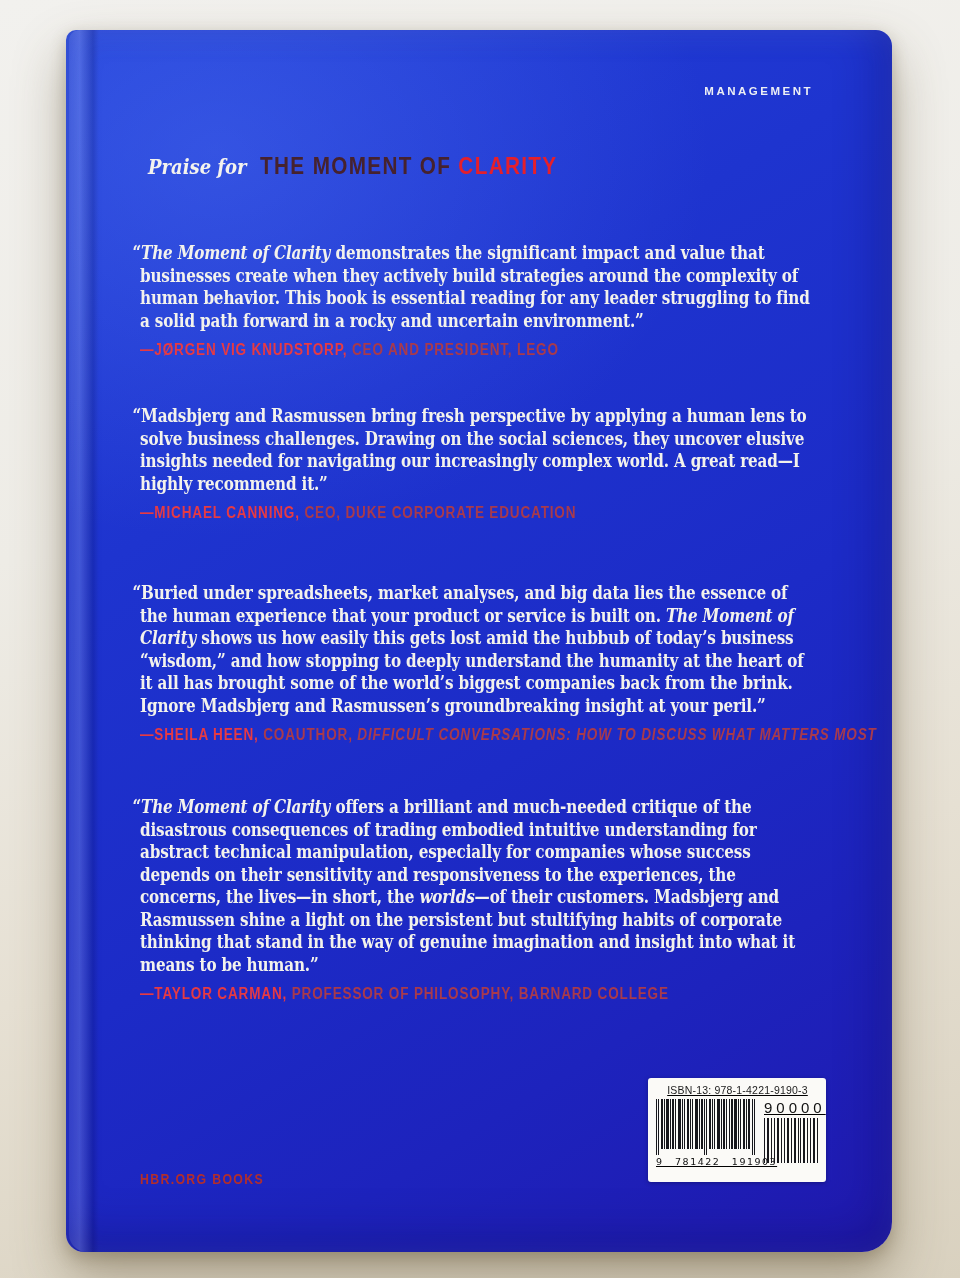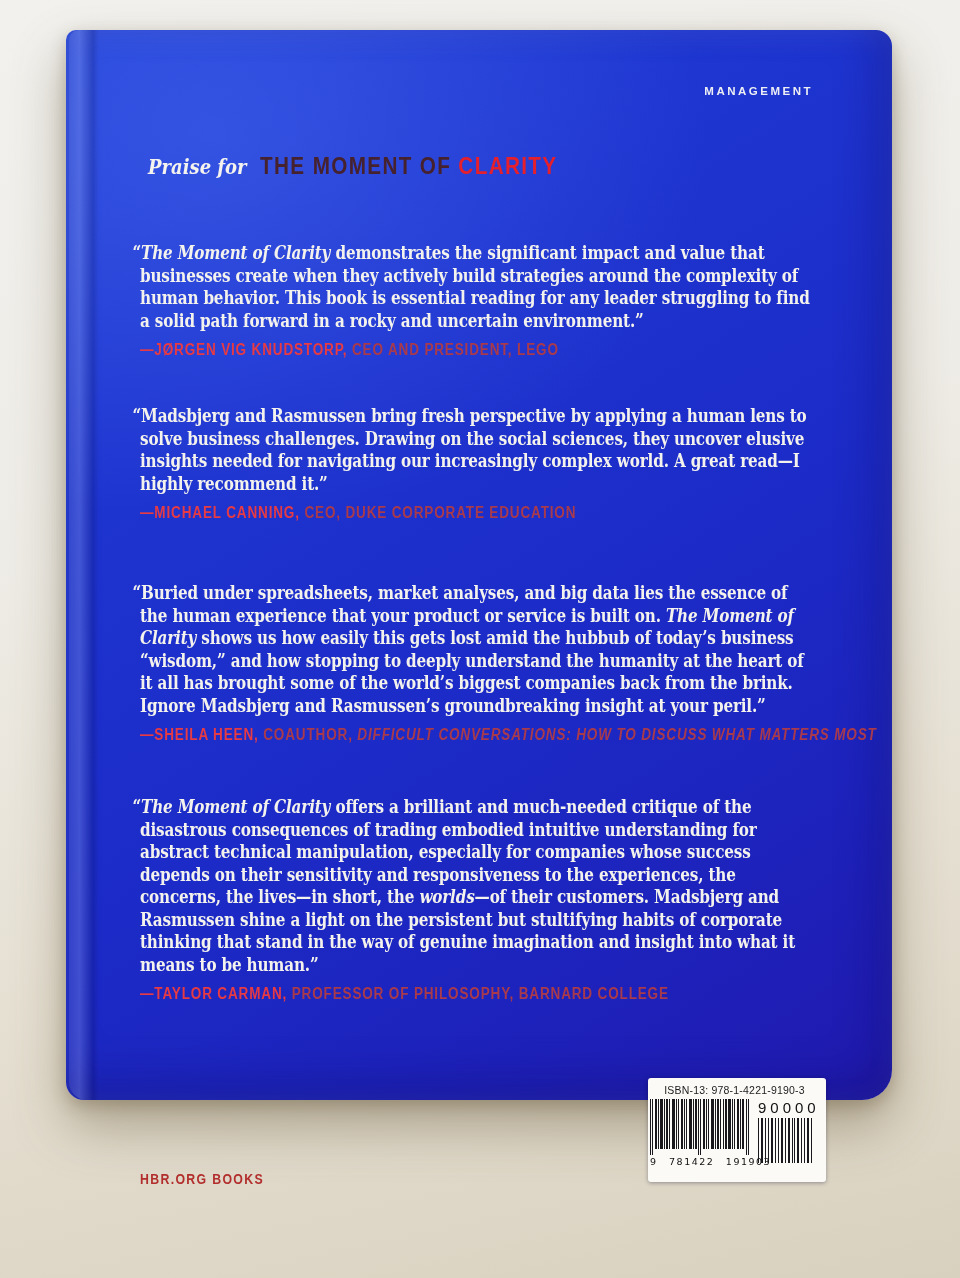--- a/index.html
+++ b/index.html
@@ -3,21 +3,21 @@
 <meta charset="utf-8">
 <style>
   html,body { margin:0; padding:0; }
   body {
     width:960px; height:1278px; position:relative; overflow:hidden;
     background: linear-gradient(168deg, #f2f1ee 0%, #eeece6 38%, #e6e0d3 68%, #d9d1bf 100%);
     font-family:"Liberation Sans", sans-serif;
   }
 
   .book {
-    position:absolute; left:66px; top:30px; width:826px; height:1070px;
+    position:absolute; left:66px; top:30px; width:826px; height:1222px;
     border-radius:10px 16px 30px 18px;
     background:
       radial-gradient(ellipse 900px 700px at 18% 10%, rgba(96,134,255,0.30), rgba(0,0,0,0) 55%),
       linear-gradient(148deg, #2443da 0%, #1e34cf 32%, #1c2bc7 58%, #1d23bd 78%, #2019ae 100%);
     box-shadow:
       0 26px 52px rgba(95,80,50,0.42),
       0 6px 16px rgba(95,80,50,0.30),
       inset -12px -16px 46px rgba(15,8,90,0.32),
       inset 4px 4px 26px rgba(130,160,255,0.18);
   }
@@ -60,21 +60,21 @@
   .attr {
     margin:9px 0 0 0; font-weight:bold; font-size:16px; letter-spacing:1px;
     white-space:nowrap;
   }
   .seg-name { color:#e63a44; }
   .seg-role { color:#a83a4c; }
 
   .barcode-box {
     position:absolute; left:582px; top:1048px; width:178px; height:104px;
     background:#fbfaf7; border-radius:3px; box-sizing:border-box;
-    padding:6px 7px 4px 2px; box-shadow:0 1px 4px rgba(0,0,40,0.35);
+    padding:6px 7px 4px 8px; box-shadow:0 1px 4px rgba(0,0,40,0.35);text-decoration:underline;
   }
   .isbn {
     font-size:10.5px; color:#1c1c1c; text-align:center; letter-spacing:0.2px;
     margin-bottom:3px; white-space:nowrap;
   }
   .bars-row { display:flex; gap:8px; }
   .main-col { width:100px; }
   .ean-svg { width:100px; height:56px; display:block; }
   .ean-digits {
     font-family:"DejaVu Sans", sans-serif; font-size:9.5px; color:#111;

